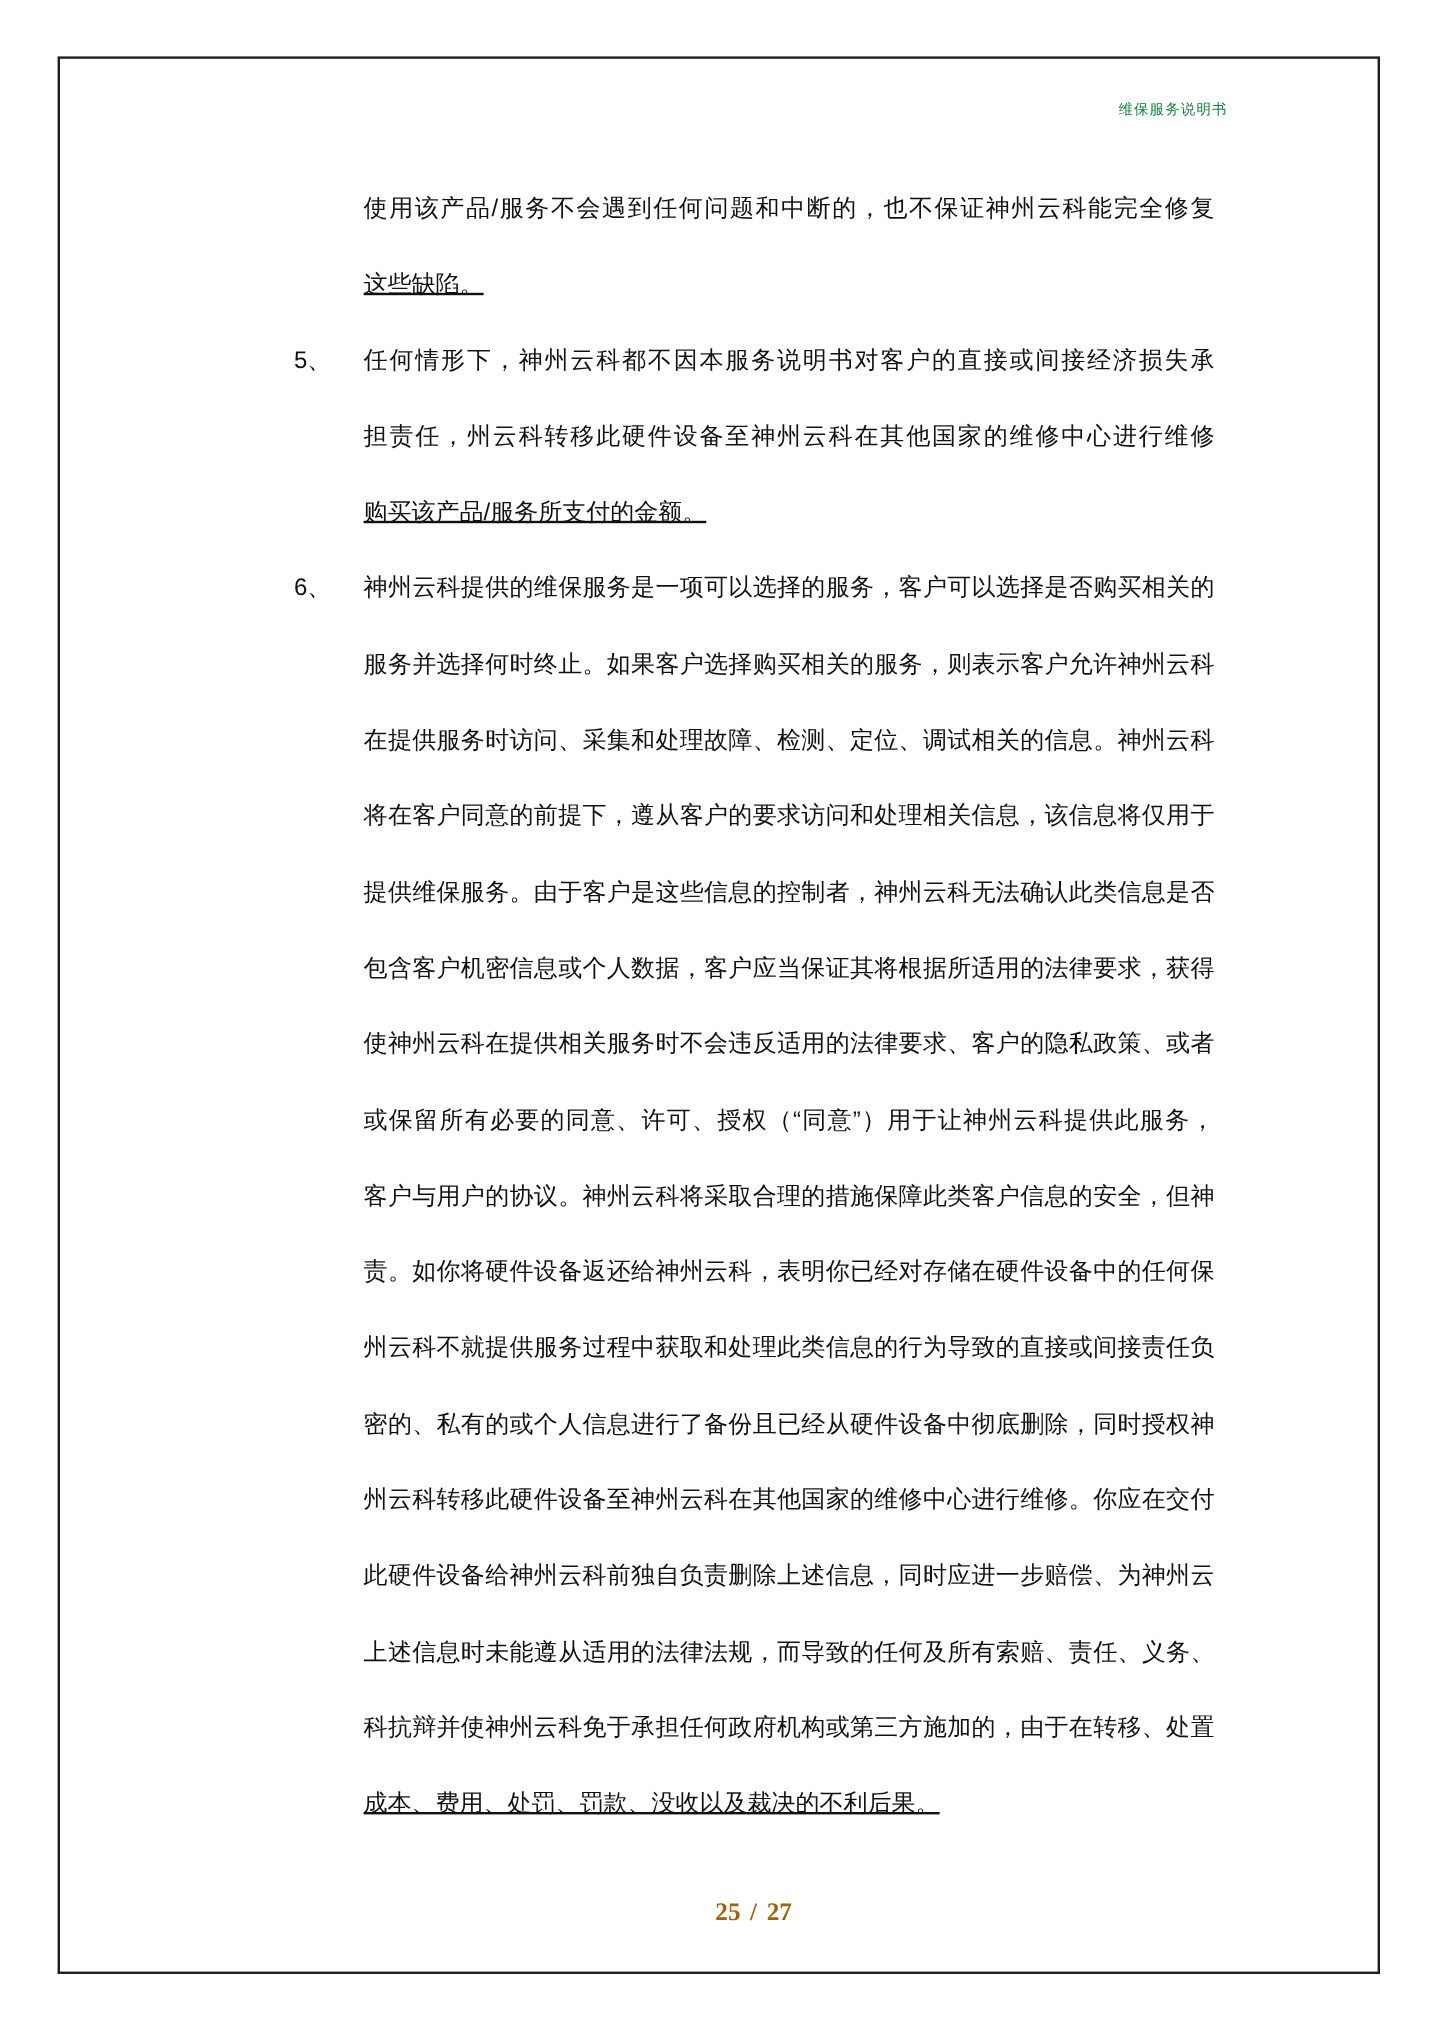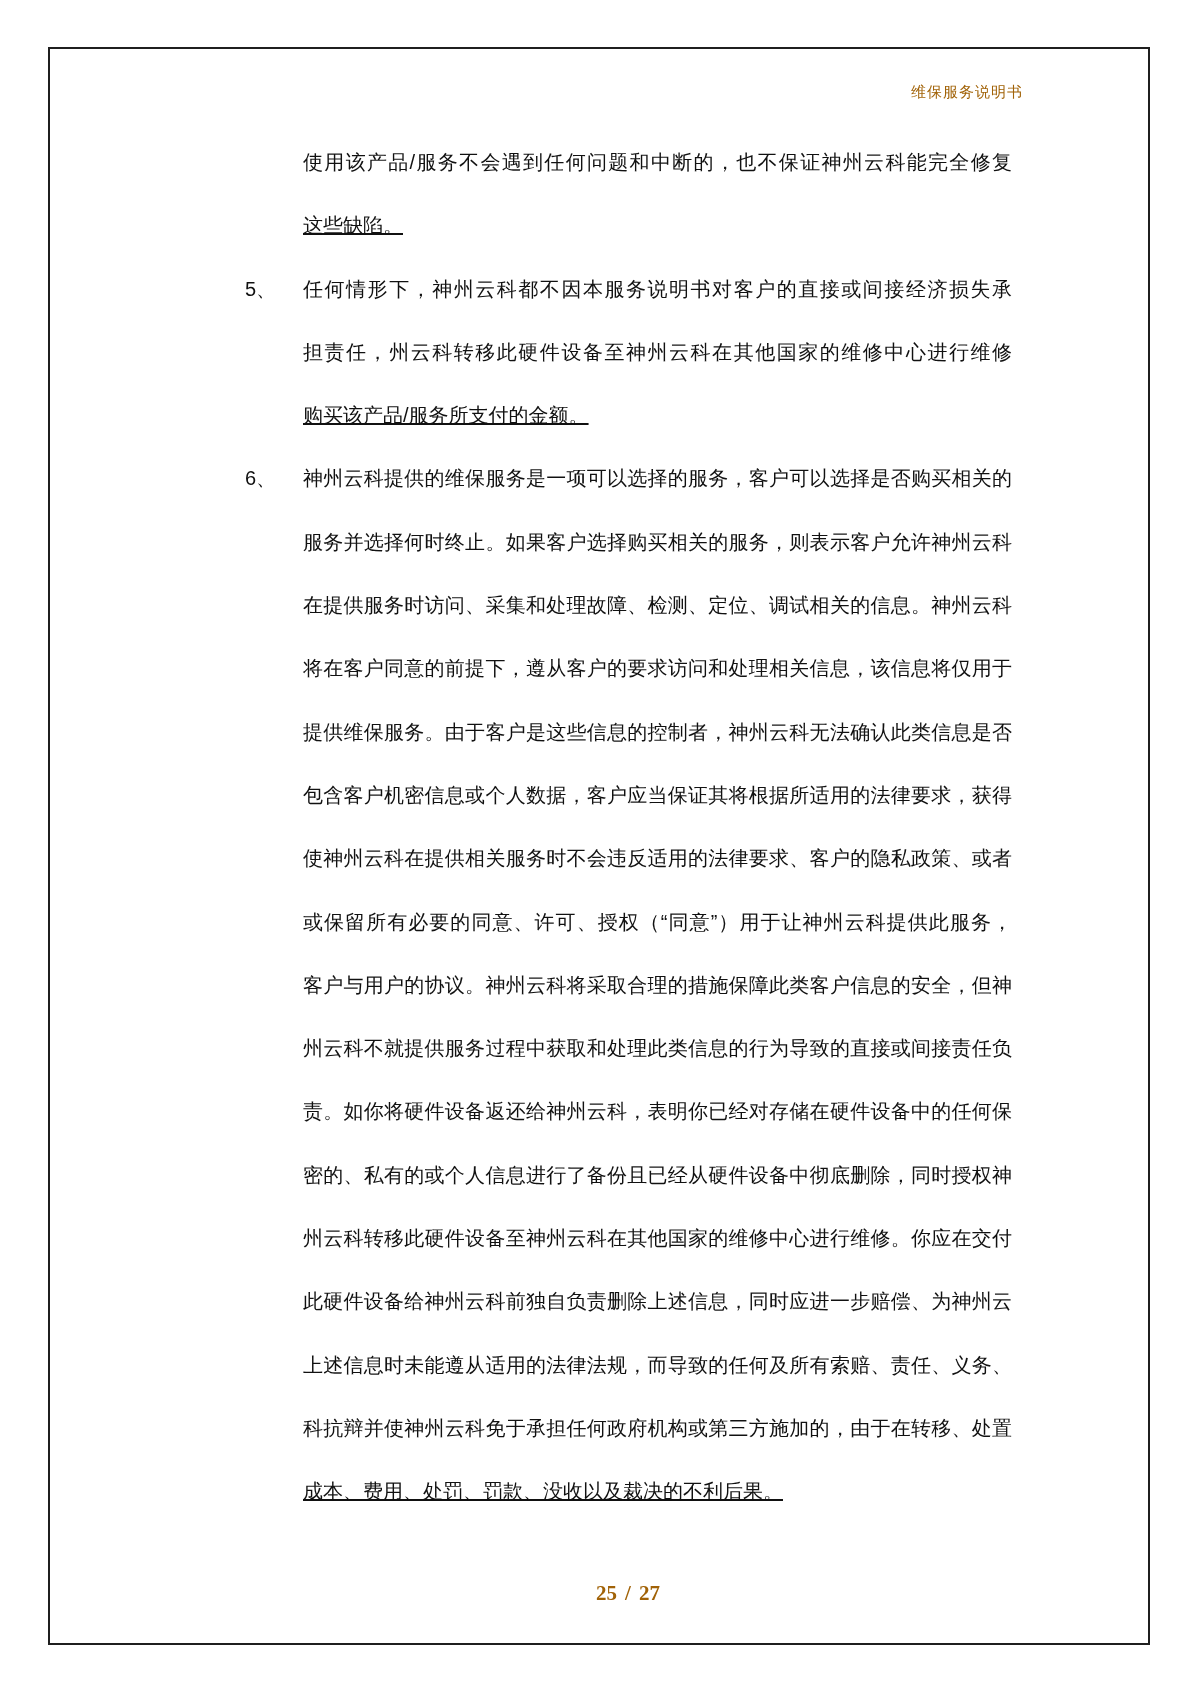--- a/index.html
+++ b/index.html
@@ -23,28 +23,28 @@
     height: 1598px;
     border: 2px solid #1f1f1f;
     box-sizing: border-box;
     pointer-events: none;
   }
   .header {
     position: absolute;
     top: 83px;
     right: 177px;
     font-family: "Liberation Serif", "DejaVu Serif", serif;
-    font-size: 15px;
+    font-size: 12px;
     letter-spacing: 1px;
-    color: #a16207;
+    color: #15803d;
     white-space: nowrap;
   }
   .content {
     position: absolute;
-    top: 131px;
+    top: 143px;
     left: 0;
     right: 0;
   }
   .line {
     position: relative;
     height: 63.3px;
     line-height: 63.3px;
     margin-left: 245px;
     margin-right: 188px;
     font-size: 20px;
@@ -135,24 +135,24 @@
       <div class="line">
         <div class="txt">使神州云科在提供相关服务时不会违反适用的法律要求、客户的隐私政策、或者</div>
       </div>
       <div class="line">
         <div class="txt">或保留所有必要的同意、许可、授权（“同意”）用于让神州云科提供此服务，</div>
       </div>
       <div class="line">
         <div class="txt">客户与用户的协议。神州云科将采取合理的措施保障此类客户信息的安全，但神</div>
       </div>
       <div class="line">
-        <div class="txt">州云科不就提供服务过程中获取和处理此类信息的行为导致的直接或间接责任负</div>
+        <div class="txt">责。如你将硬件设备返还给神州云科，表明你已经对存储在硬件设备中的任何保</div>
       </div>
       <div class="line">
-        <div class="txt">责。如你将硬件设备返还给神州云科，表明你已经对存储在硬件设备中的任何保</div>
+        <div class="txt">州云科不就提供服务过程中获取和处理此类信息的行为导致的直接或间接责任负</div>
       </div>
       <div class="line">
         <div class="txt">密的、私有的或个人信息进行了备份且已经从硬件设备中彻底删除，同时授权神</div>
       </div>
       <div class="line">
         <div class="txt">州云科转移此硬件设备至神州云科在其他国家的维修中心进行维修。你应在交付</div>
       </div>
       <div class="line">
         <div class="txt">此硬件设备给神州云科前独自负责删除上述信息，同时应进一步赔偿、为神州云</div>
       </div>

